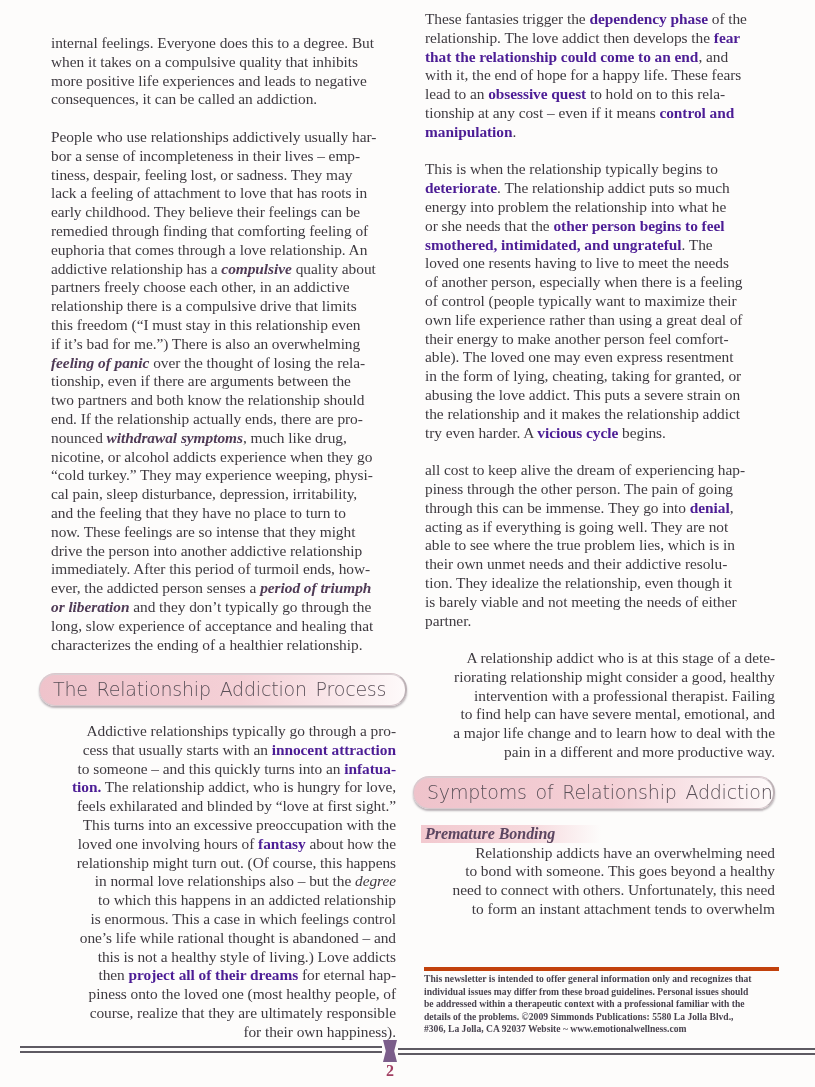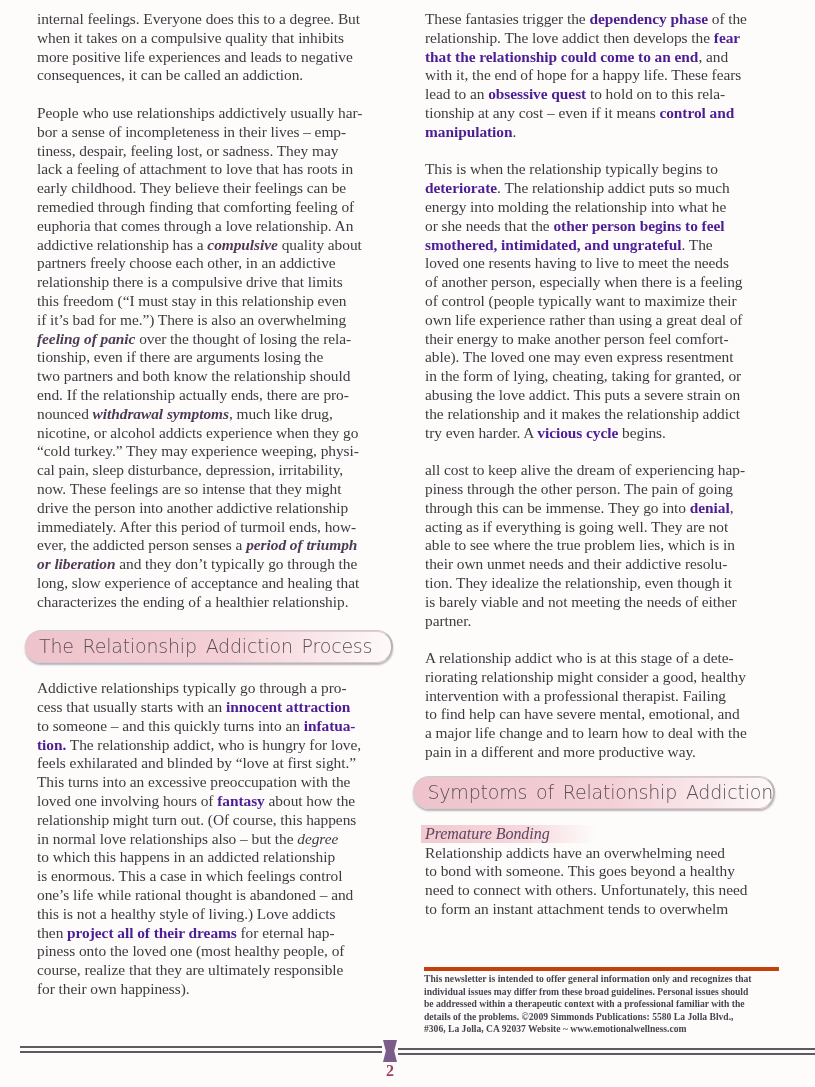--- a/index.html
+++ b/index.html
@@ -8,24 +8,24 @@
     background: #fdfcfb;
     font-family: "Liberation Serif", "DejaVu Serif", serif;
     color: #3e3a40;
     position: relative;
   }
   .col {
     position: absolute; top: 10px;
     font-size: 15.4px; line-height: 18.8px;
     letter-spacing: -0.05px;
   }
-  .col-left { left: 37px; width: 345px; }
+  .col-left { left: 51px; width: 345px; margin-top: 24px; }
   .col-right { left: 425px; width: 350px; }
   p { margin: 0 0 18.8px 0; }
-  p.tight { margin-bottom: 0; }
+  p.tight { margin-bottom: 0; text-align: right; }
   .line { display: block; white-space: nowrap; }
   b { color: #4c1d95; font-weight: bold; }
   i.em { color: #4f3b56; font-weight: bold; font-style: italic; }
   i.plain { font-style: italic; }
 
   .pill {
     position: relative;
     height: 31px;
     border-radius: 16px;
     background: linear-gradient(90deg, #efc3cb 0%, #f4d0d6 55%, #fbeef0 88%, #fefafa 100%);
@@ -35,25 +35,25 @@
     font-family: "DejaVu Sans", "Liberation Sans", sans-serif;
     font-weight: 300;
     font-size: 19px;
     color: #5a5058;
     line-height: 31px;
     padding-left: 13px;
     word-spacing: 3px;
     letter-spacing: -0.2px;
   }
   .pill-left { margin: 16px 0 16px -12px; width: 352px; }
-  .pill-right { margin: 14px 8px 16px -12px; width: 346px; text-align: right; }
+  .pill-right { margin: 14px 8px 16px -12px; width: 346px; }
 
   .subhead {
     display: inline-block;
-    font-weight: normal; font-style: italic;
+    font-weight: bold; font-style: italic;
     color: #5b4660;
     font-size: 16px;
     padding: 0 46px 0 4px;
     margin-left: -4px;
     background: linear-gradient(90deg, #f2c9cf 0%, #f6d8dc 60%, rgba(253,252,251,0) 100%);
     line-height: 18px;
   }
 
   .disclaimer {
     position: absolute; left: 424px; top: 967px; width: 355px;
@@ -97,27 +97,28 @@
     <span class="line">lack a feeling of attachment to love that has roots in</span>
     <span class="line">early childhood. They believe their feelings can be</span>
     <span class="line">remedied through finding that comforting feeling of</span>
     <span class="line">euphoria that comes through a love relationship. An</span>
     <span class="line"><span>addictive relationship has a </span><i class="em">compulsive</i><span> quality about</span></span>
     <span class="line">partners freely choose each other, in an addictive</span>
     <span class="line">relationship there is a compulsive drive that limits</span>
     <span class="line">this freedom (“I must stay in this relationship even</span>
     <span class="line">if it’s bad for me.”) There is also an overwhelming</span>
     <span class="line"><i class="em">feeling of panic</i><span> over the thought of losing the rela-</span></span>
-    <span class="line">tionship, even if there are arguments losing the</span>
+    <span class="line">tionship, even if there are arguments between the</span>
     <span class="line">two partners and both know the relationship should</span>
     <span class="line">end. If the relationship actually ends, there are pro-</span>
     <span class="line"><span>nounced </span><i class="em">withdrawal symptoms</i><span>, much like drug,</span></span>
     <span class="line">nicotine, or alcohol addicts experience when they go</span>
     <span class="line">“cold turkey.” They may experience weeping, physi-</span>
     <span class="line">cal pain, sleep disturbance, depression, irritability,</span>
+    <span class="line">and the feeling that they have no place to turn to</span>
     <span class="line">now. These feelings are so intense that they might</span>
     <span class="line">drive the person into another addictive relationship</span>
     <span class="line">immediately. After this period of turmoil ends, how-</span>
     <span class="line"><span>ever, the addicted person senses a </span><i class="em">period of triumph</i></span>
     <span class="line"><i class="em">or liberation</i><span> and they don’t typically go through the</span></span>
     <span class="line">long, slow experience of acceptance and healing that</span>
     <span class="line">characterizes the ending of a healthier relationship.</span>
   </p>
 
   <div class="pill pill-left">The Relationship Addiction Process</div>
@@ -149,21 +150,21 @@
     <span class="line"><span>relationship. The love addict then develops the </span><b>fear</b></span>
     <span class="line"><b>that the relationship could come to an end</b><span>, and</span></span>
     <span class="line">with it, the end of hope for a happy life. These fears</span>
     <span class="line"><span>lead to an </span><b>obsessive quest</b><span> to hold on to this rela-</span></span>
     <span class="line"><span>tionship at any cost – even if it means </span><b>control and</b></span>
     <span class="line"><b>manipulation</b><span>.</span></span>
   </p>
   <p>
     <span class="line">This is when the relationship typically begins to</span>
     <span class="line"><b>deteriorate</b><span>. The relationship addict puts so much</span></span>
-    <span class="line">energy into molding the relationship into what he</span>
+    <span class="line">energy into problem the relationship into what he</span>
     <span class="line"><span>or she needs that the </span><b>other person begins to feel</b></span>
     <span class="line"><b>smothered, intimidated, and ungrateful</b><span>. The</span></span>
     <span class="line">loved one resents having to live to meet the needs</span>
     <span class="line">of another person, especially when there is a feeling</span>
     <span class="line">of control (people typically want to maximize their</span>
     <span class="line">own life experience rather than using a great deal of</span>
     <span class="line">their energy to make another person feel comfort-</span>
     <span class="line">able). The loved one may even express resentment</span>
     <span class="line">in the form of lying, cheating, taking for granted, or</span>
     <span class="line">abusing the love addict. This puts a severe strain on</span>

